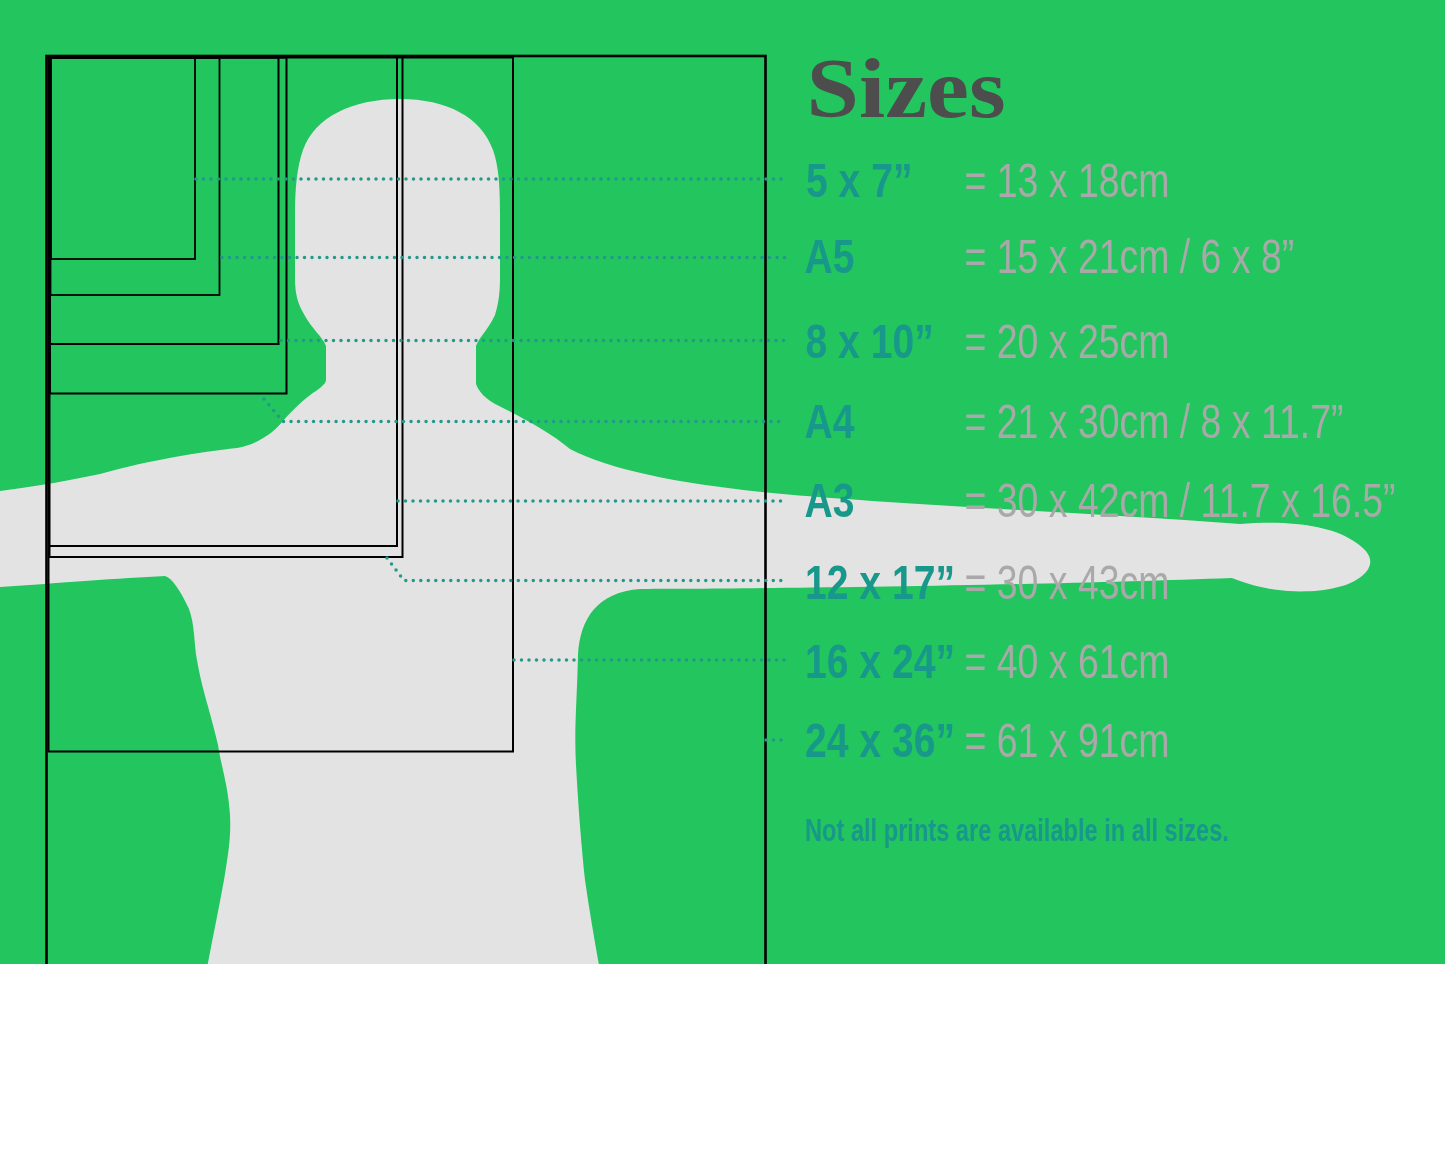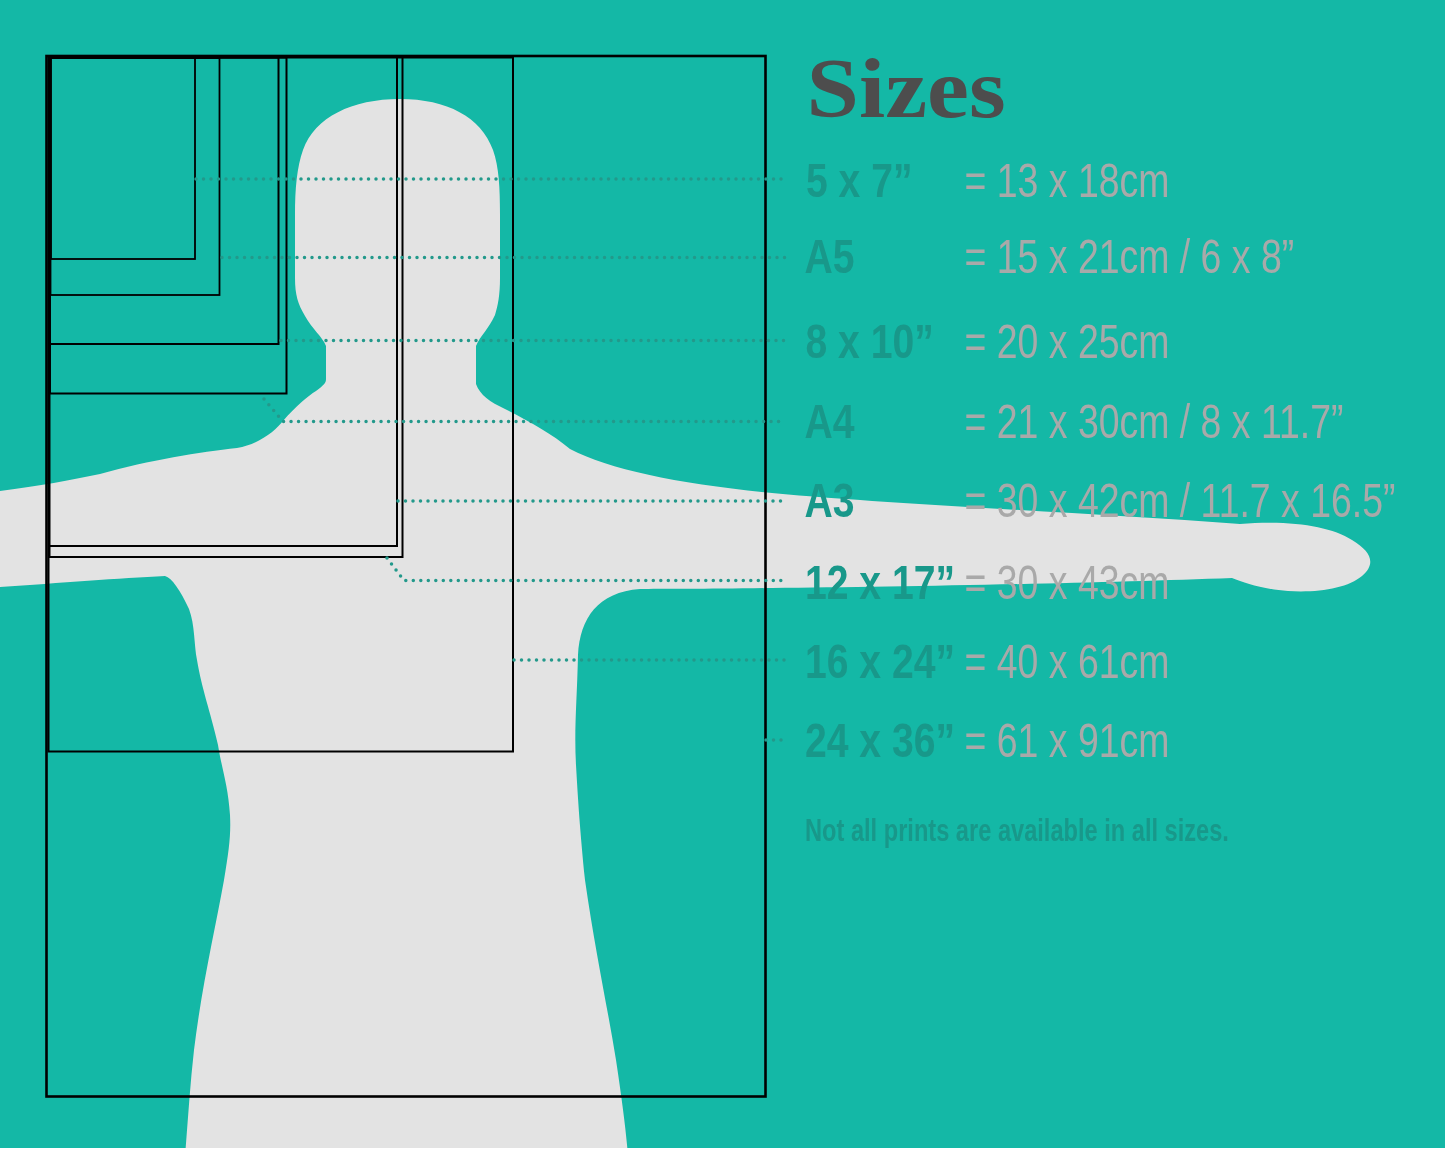--- a/index.html
+++ b/index.html
@@ -1,16 +1,16 @@
 <!DOCTYPE html>
 <html><head>
 <meta charset="utf-8">
 <style>
 html,body{margin:0;padding:0;background:#ffffff;}
-#page{position:relative;width:1445px;height:1148px;overflow:hidden;background:#14b8a6;}
+#page{position:relative;width:1445px;height:964px;overflow:hidden;background:#22c55e;}
 .lbl{font-family:"Liberation Sans",sans-serif;font-weight:bold;font-size:48px;fill:#18988a;}
 .val{font-family:"Liberation Sans",sans-serif;font-size:48px;fill:#a9a9a9;}
 .title{font-family:"Liberation Serif",serif;font-weight:bold;font-size:85px;fill:#4d4d4d;}
 .note{font-family:"Liberation Sans",sans-serif;font-weight:bold;font-size:31.5px;fill:#18988a;}
 </style>
 </head>
 <body>
 <div id="page">
 <svg width="1445" height="1156" viewBox="0 0 1445 1156" xmlns="http://www.w3.org/2000/svg">
 

